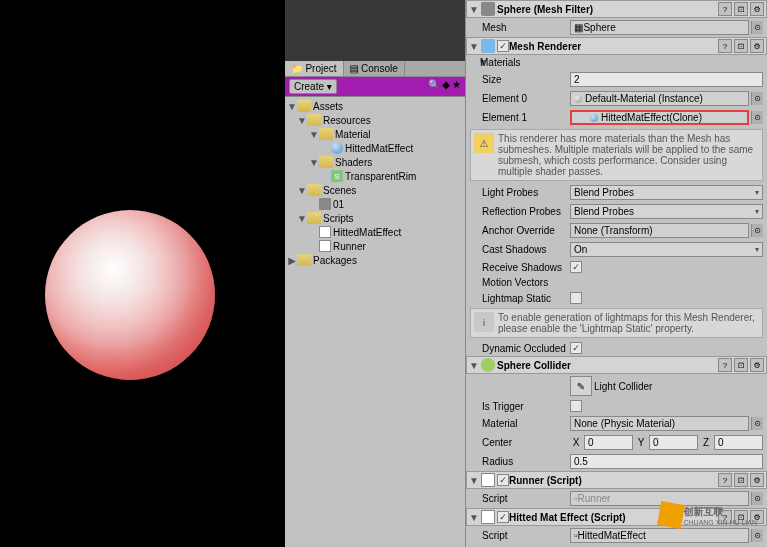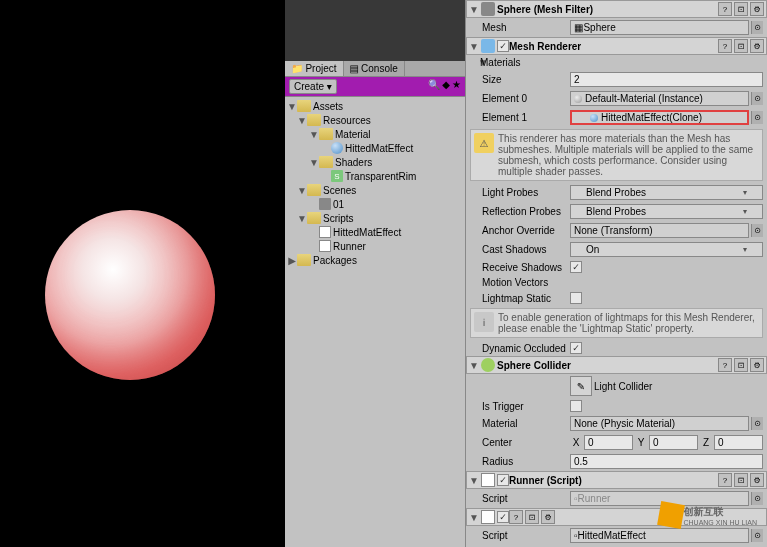--- a/index.html
+++ b/index.html
@@ -36,21 +36,21 @@
 .row { display: flex; align-items: center; padding: 2px 4px; }
 .row-label { width: 100px; padding-left: 12px; }
 .row-ctrl { flex: 1; display: flex; align-items: center; gap: 2px; }
 .field { flex: 1; background: #e8e8e8; border: 1px solid #888; padding: 1px 3px; height: 15px; display: flex; align-items: center; }
 .obj-field { background: #d0d0d0; border: 1px solid #888; padding: 1px 3px; height: 15px; display: flex; align-items: center; flex: 1; }
 .obj-dot { width: 8px; height: 8px; border-radius: 50%; background: #888; margin-right: 3px; }
 .obj-picker { width: 12px; height: 13px; background: #b0b0b0; border-left: 1px solid #888; display: flex; align-items: center; justify-content: center; font-size: 8px; }
 .highlight-red { border: 2px solid #e04040 !important; padding-left: 18px; }
 .checkbox { width: 12px; height: 12px; background: #e8e8e8; border: 1px solid #888; display: inline-flex; align-items: center; justify-content: center; font-size: 9px; }
 .checkbox.checked::after { content: "✓"; color: #333; }
-.dropdown { flex: 1; background: #d4d4d4; border: 1px solid #888; padding: 1px 15px; height: 15px; display: flex; align-items: center; justify-content: space-between; }
+.dropdown { flex: 1; background: #d4d4d4; border: 1px solid #888; padding: 1px 3px; height: 15px; display: flex; align-items: center; justify-content: space-between; }
 .dropdown::after { content: "▾"; font-size: 8px; color: #555; }
 .info-box { display: flex; background: #d8d8d8; border: 1px solid #aaa; padding: 3px; margin: 2px 4px; gap: 4px; font-size: 9px; color: #555; }
 .info-icon { width: 20px; height: 20px; flex-shrink: 0; background: #f0d060; border-radius: 2px; display: flex; align-items: center; justify-content: center; }
 .sub-label { padding-left: 8px; }
 .vec-label { width: 12px; text-align: center; }
 .watermark { position: absolute; right: 10px; bottom: 20px; display: flex; align-items: center; gap: 0; color: #666; font-size: 11px; pointer-events: none; }
 .watermark-logo { width: 24px; height: 24px; background: #f0a000; transform: rotate(10deg); }
 </style>
 </head>
 <body>
@@ -333,20 +333,21 @@
       <div class="row-ctrl">
         <div class="obj-field" style="color:#888;">▫ <span>Runner</span></div>
         <div class="obj-picker">⊙</div>
       </div>
     </div>
 
   <div class="comp-header">
     <span class="fold">▼</span>
     <span class="comp-icon" style="background:#fff;border:1px solid #888;"></span>
     <span class="checkbox checked"></span>
+    <span class="comp-title">Hitted Mat Effect (Script)</span>
     <div class="comp-tools">
         <span class="comp-tool">?</span>
         <span class="comp-tool">⊡</span>
         <span class="comp-tool">⚙</span>
       </div>
   </div>
   <div class="row">
       <div class="row-label">Script</div>
       <div class="row-ctrl">
         <div class="obj-field">▫ <span>HittedMatEffect</span></div>

